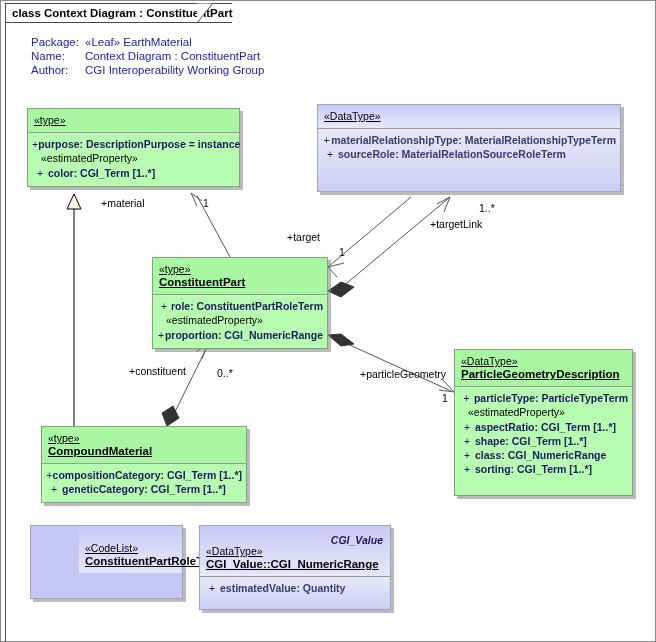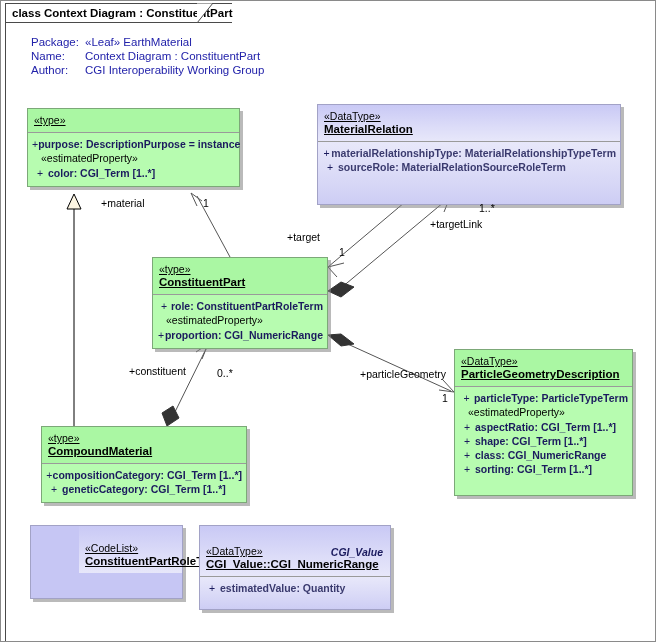--- a/index.html
+++ b/index.html
@@ -110,21 +110,21 @@
   .attr .txt { flex: 1; font-weight: bold; }
   .group-stereo {
     padding-left: 9px;
     font-size: 10.5px;
     color: #000000;
     line-height: 15px;
   }
   .cls .qualifier {
     position: absolute;
     right: 7px;
-    top: 20px;
+    top: 8px;
     font-size: 10.5px;
     font-style: italic;
     font-weight: bold;
     color: #1b1b5e;
   }
   .cls .head.with-qual { padding-top: 19px; }
   
   .lbl {
     position: absolute;
     font-size: 10.5px;
@@ -237,21 +237,20 @@
       <div class="attr">
         <span class="vis">+</span>
         <span class="txt">color: CGI_Term [1..*]</span>
       </div>
     </div>
   </div>
 
   <div class="cls purple grad" style="left:316px; top:103px; width:304px;">
     <div class="head">
       <div class="stereo">«DataType»</div>
-      <div class="name">MaterialRelation</div>
     </div>
     <div class="body" style="height:52px;">
       <div class="attr">
         <span class="vis">+</span>
         <span class="txt">materialRelationshipType: MaterialRelationshipTypeTerm</span>
       </div>
       <div class="attr">
         <span class="vis">+</span>
         <span class="txt">sourceRole: MaterialRelationSourceRoleTerm</span>
       </div>

